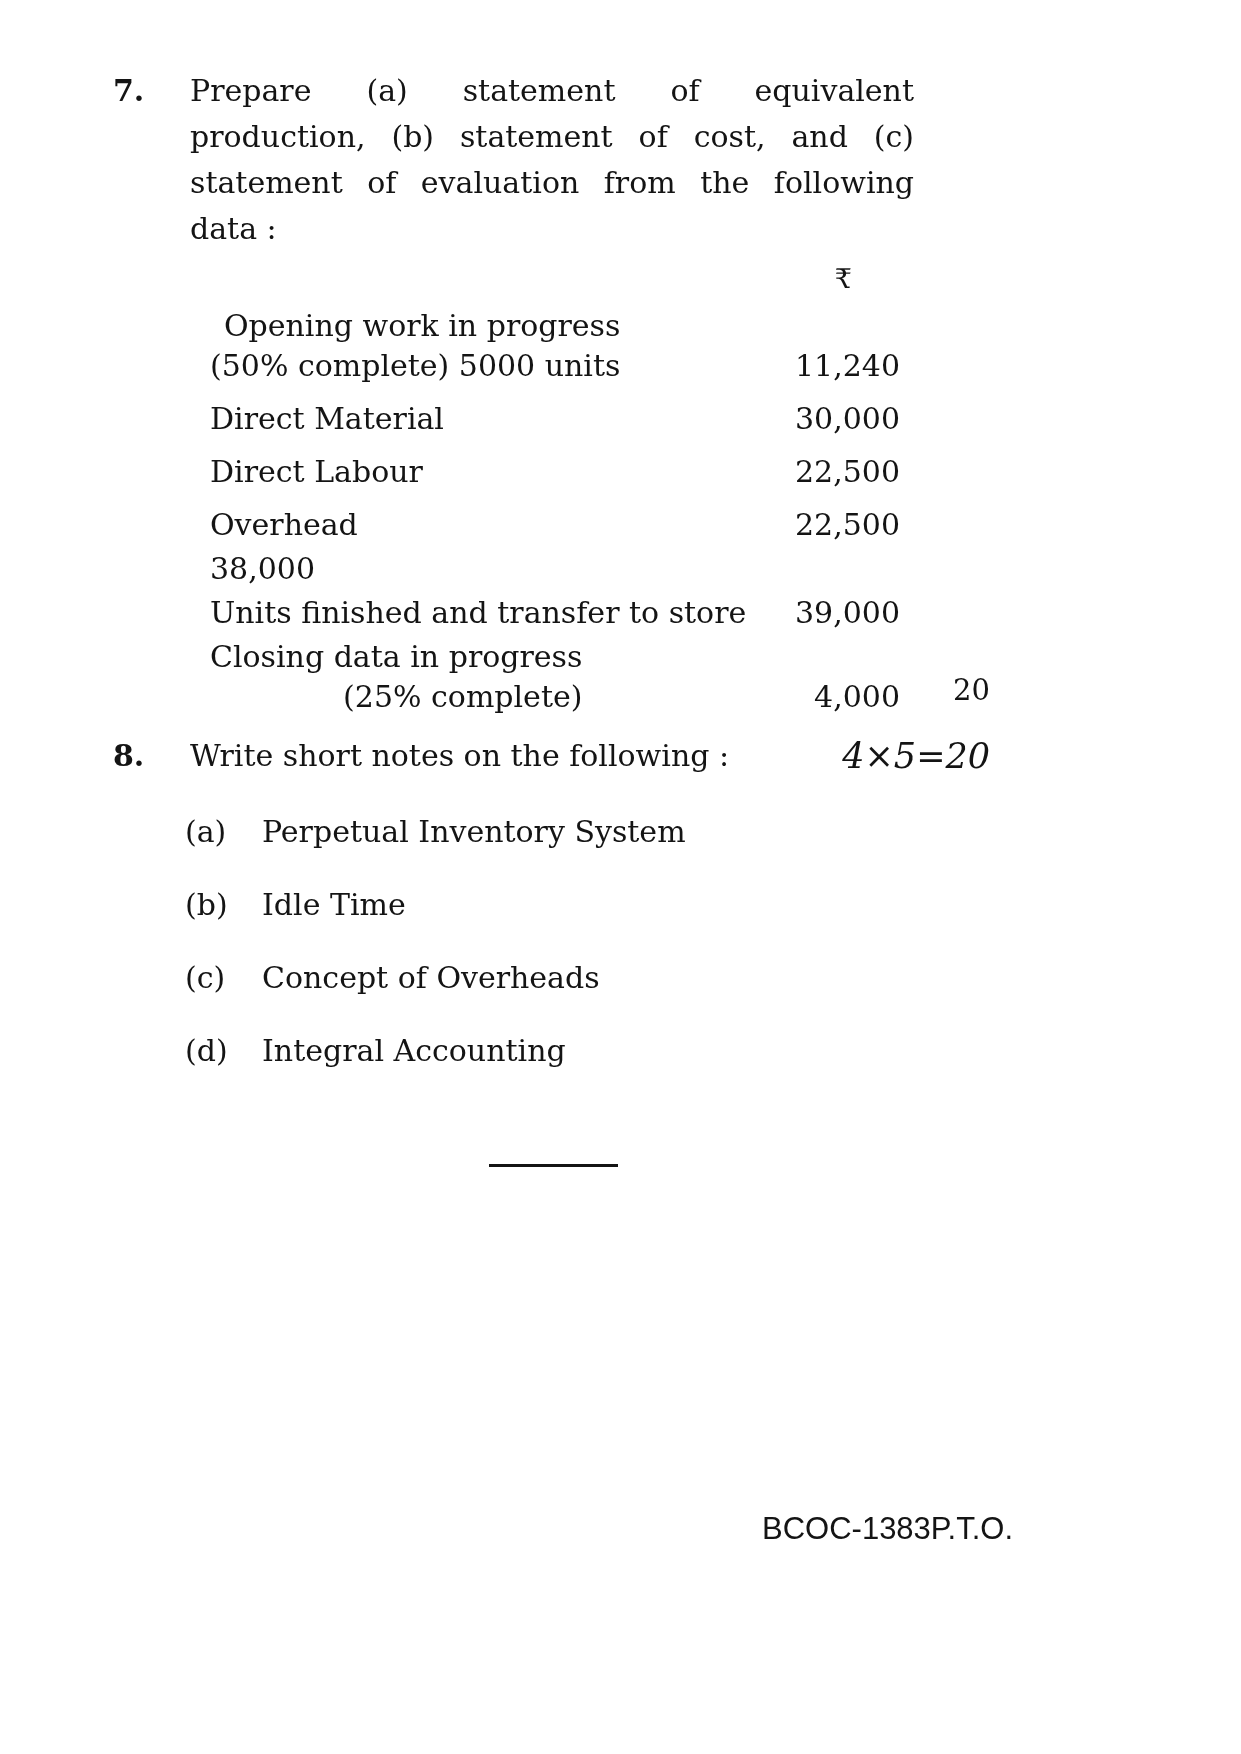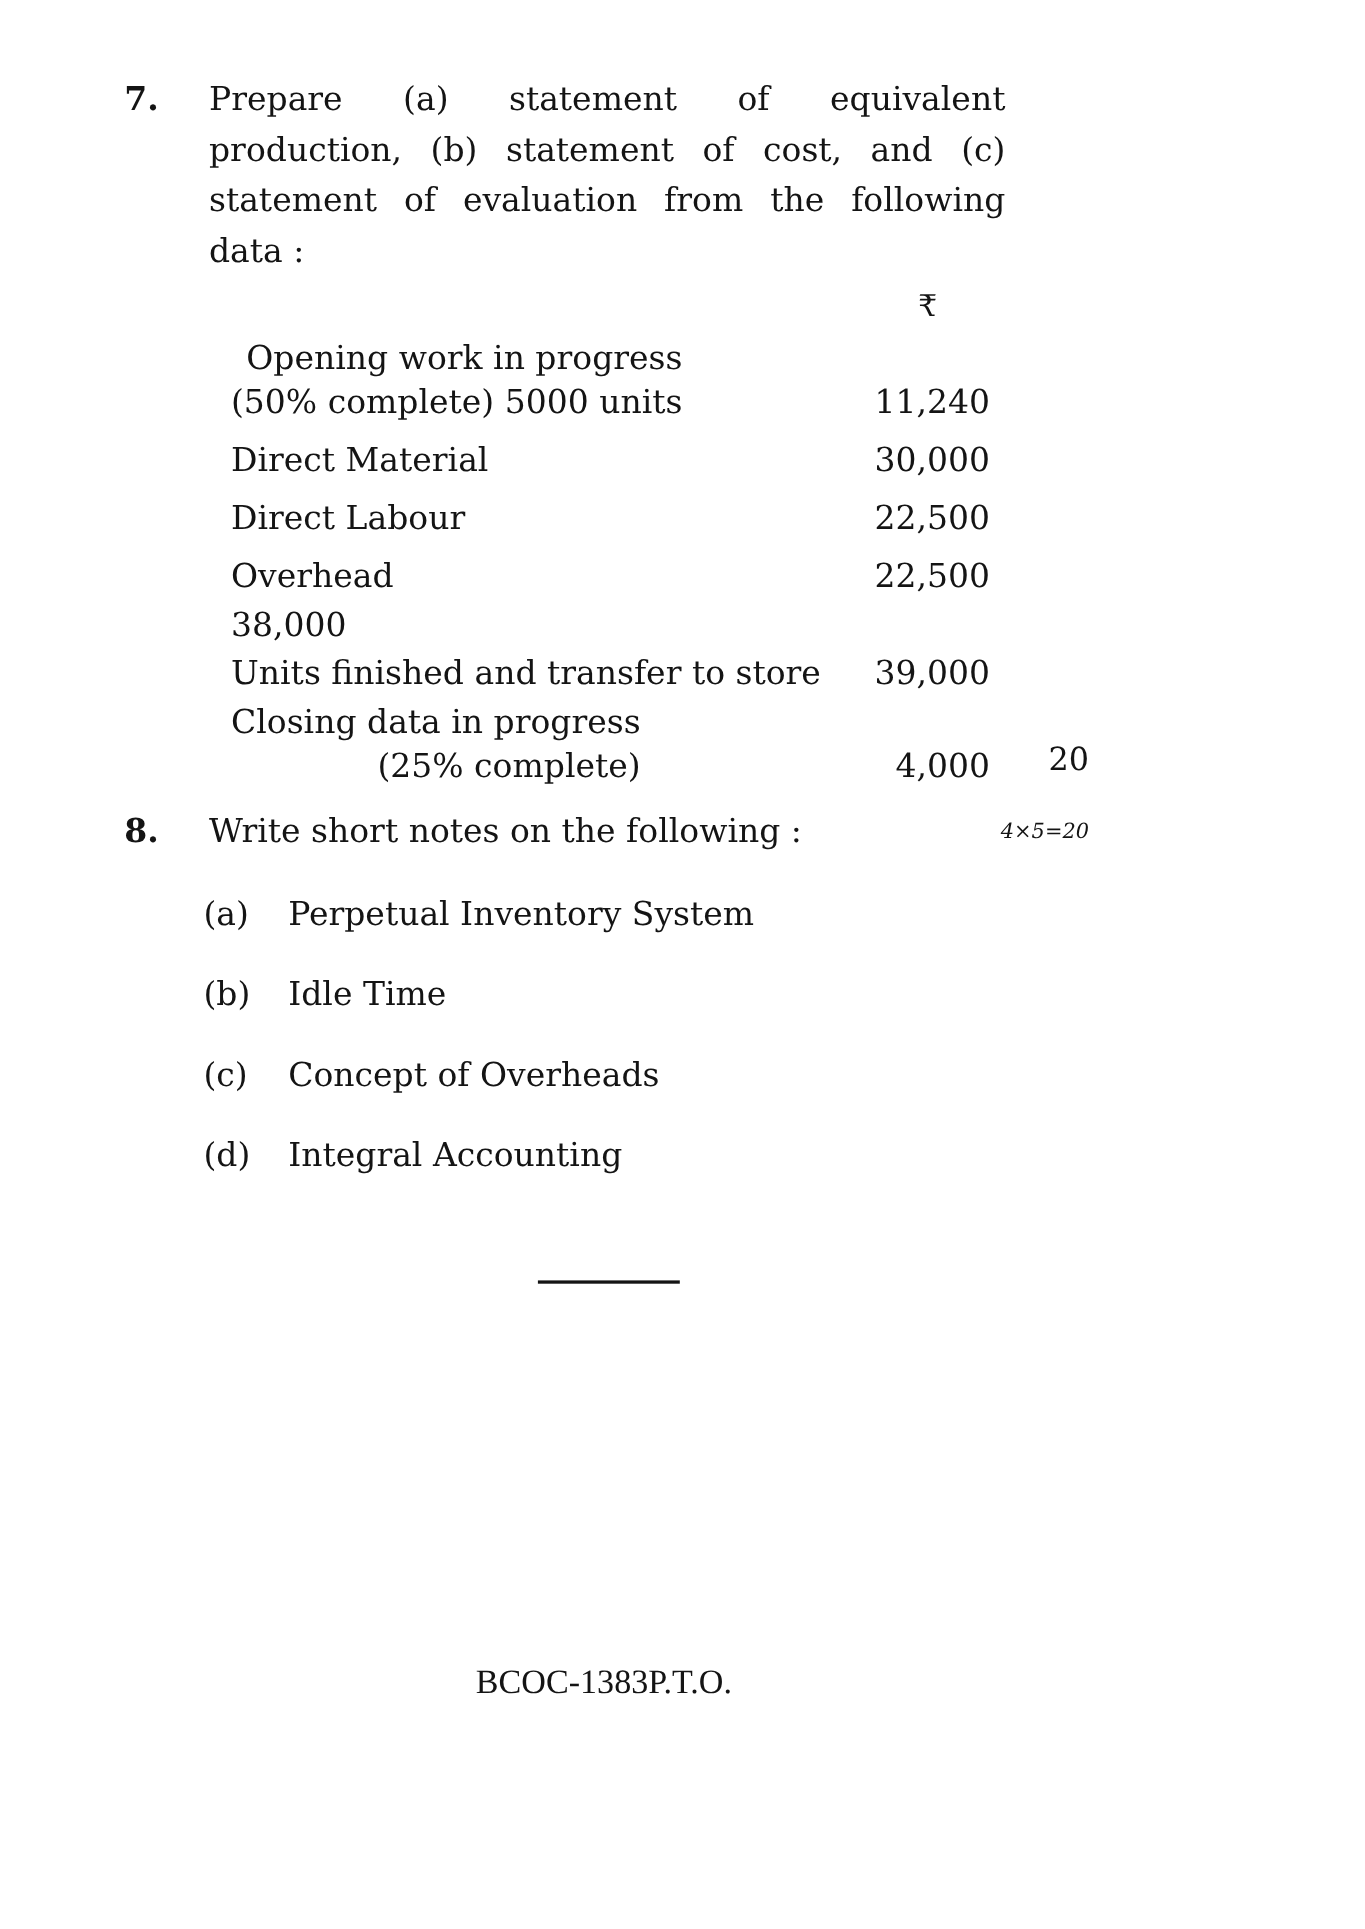--- a/index.html
+++ b/index.html
@@ -81,21 +81,21 @@
   #q8 { top: 733px; }
   .q8-header {
     display: flex;
     font-size: 30px;
     line-height: 46px;
   }
   .q8-text { flex: 0 0 auto; }
   .q8-marks {
     margin-left: auto;
     font-style: italic;
-    font-size: 19px;
+    font-size: 35px;
   }
   .q8-items { margin-top: 30px; margin-left: 72px; }
   .q8-item {
     display: flex;
     margin-top: 27px;
     font-size: 30px;
     line-height: 46px;
   }
   .q8-item-label {
     width: 77px;
@@ -111,23 +111,23 @@
     border-top: 3px solid #141414;
   }
 
   
   .footer {
     position: absolute;
     top: 1510px;
     left: 85px;
     right: 228px;
     display: flex;
-    justify-content: center;
+    justify-content: flex-end;
     align-items: baseline;
-    font-family: Liberation Serif, serif;
+    font-family: Liberation Sans, sans-serif;
     font-size: 31px;
     line-height: 38px;
   }
 </style>
 </head>
 <body>
 
 <div class="page">
 
   <section class="question" id="q7">

